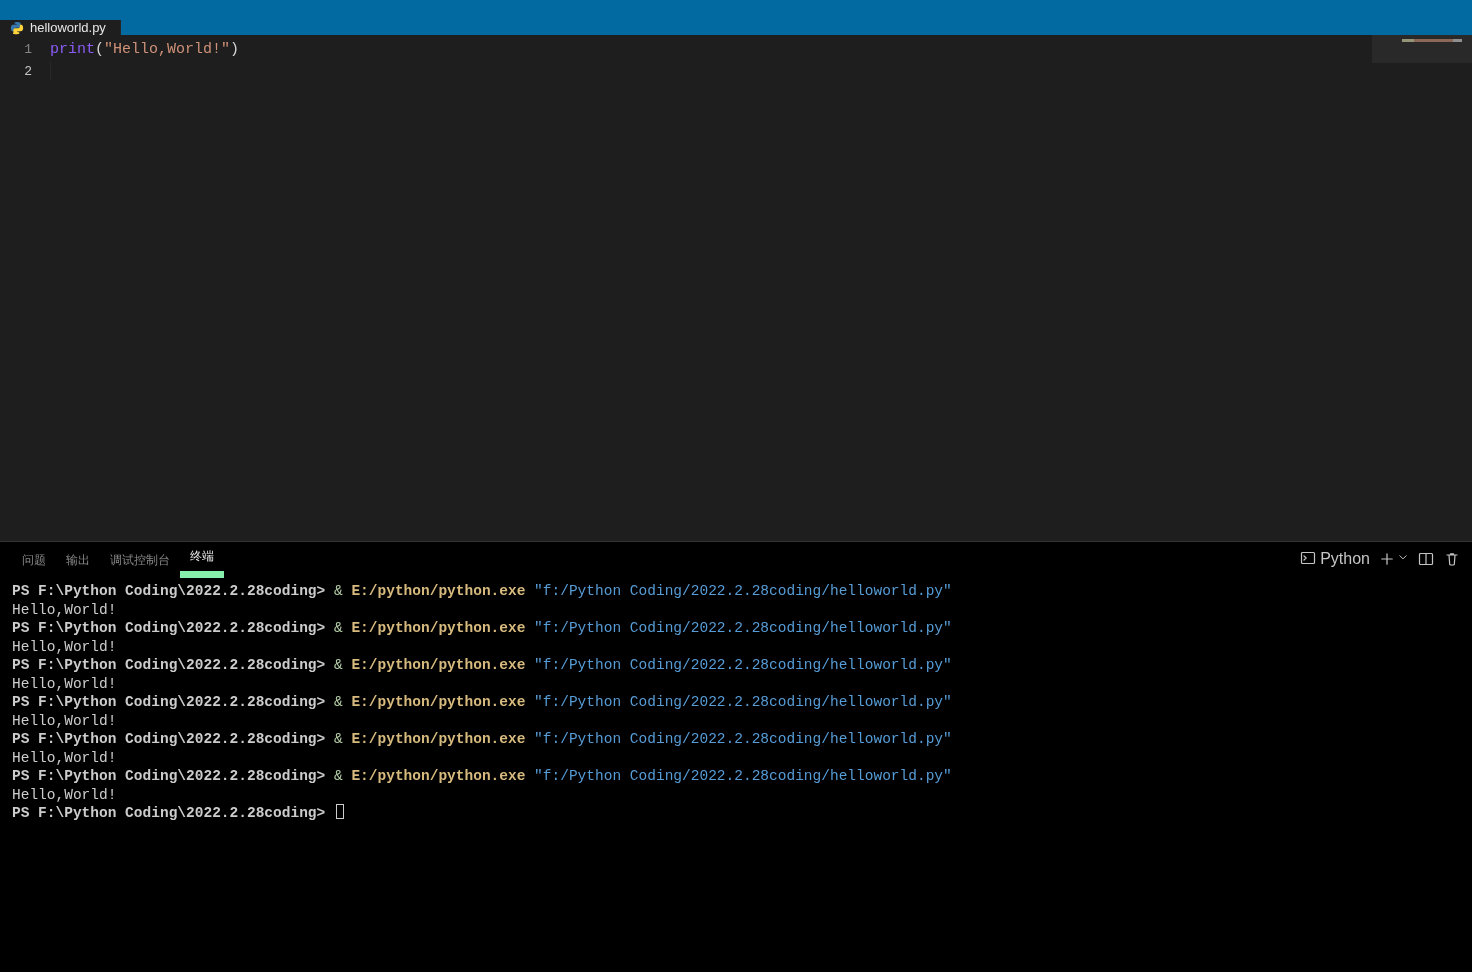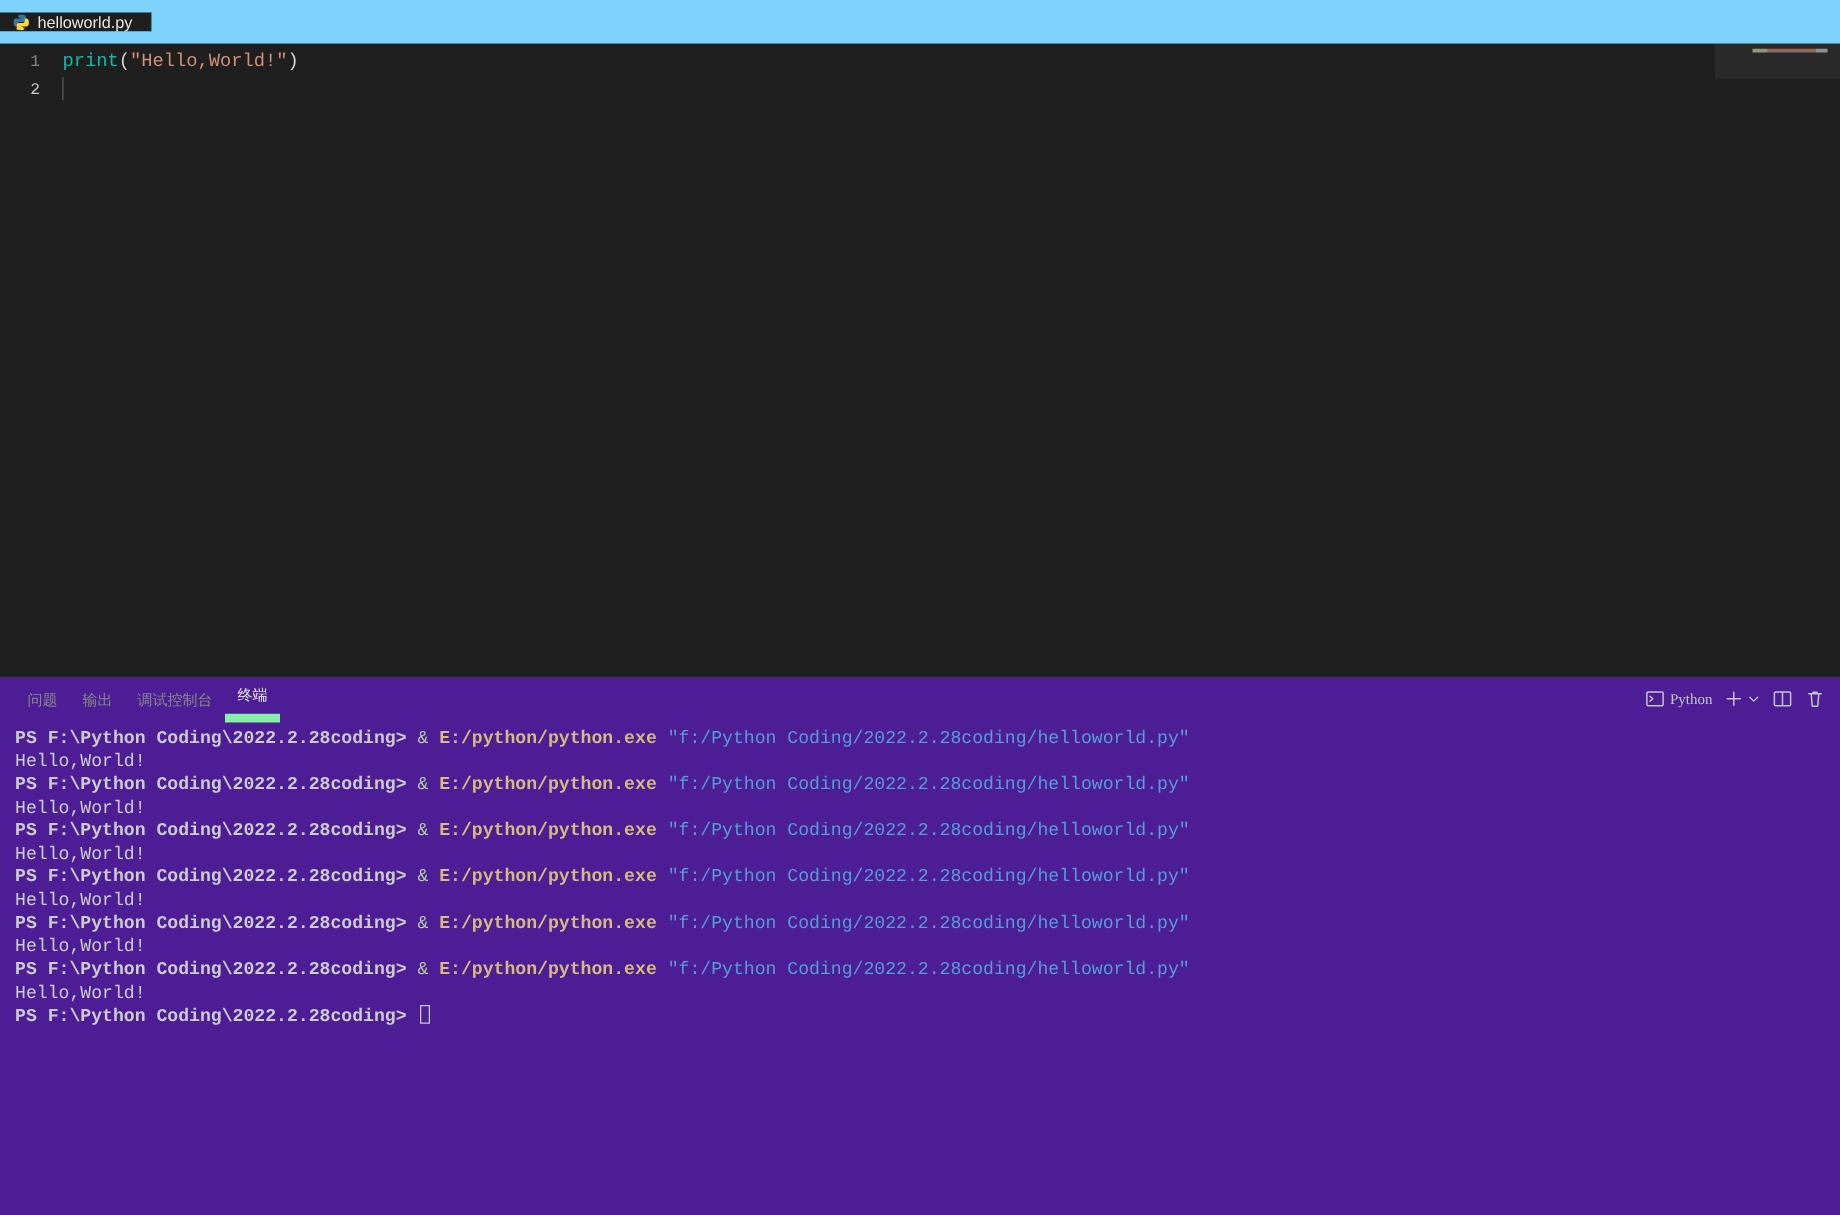--- a/index.html
+++ b/index.html
@@ -10,23 +10,23 @@
     font-family: Consolas, 'Courier New', monospace;
     font-size: 14px;
     color: #cccccc;
     overflow: hidden;
     display: flex;
     flex-direction: column;
   }
   
   .tabbar {
     height: 35px;
-    background: #7dd3fc;
-    display: flex;
-    align-items: center;
+    background: #0369a1;
+    display: flex;
+    align-items: flex-end;
   }
   .tab {
     background: #1e1e1e;
     padding: 0 14px 0 10px;
     display: flex;
     align-items: center;
     gap: 6px;
     border-right: 1px solid #252526;
     font-family: 'Segoe UI', Arial, sans-serif;
     font-size: 13px;
@@ -54,21 +54,21 @@
     user-select: none;
   }
   .gutter .current { color: #c6c6c6; }
   .code {
     flex: 1;
     padding-top: 4px;
     font-size: 15px;
     line-height: 22px;
     white-space: pre;
   }
-  .tok-fn   { color: #14b8a6; }
+  .tok-fn   { color: #8b5cf6; }
   .tok-punc { color: #d4d4d4; }
   .tok-str  { color: #ce9178; }
   .line2 {
     display: inline-block;
     box-shadow: inset 0 0 0 1px #282828;
     width: 1px; height: 18px; vertical-align: middle;
     background:#aeafad;
   }
   .minimap {
     width: 100px;
@@ -84,21 +84,21 @@
   .minimap .mm-viewport {
     position: absolute;
     top: 0; right: 0;
     width: 100px; height: 28px;
     background: rgba(255,255,255,0.05);
   }
 
   
   .panel {
     height: 431px;
-    background: #4c1d95;
+    background: #000000;
     border-top: 1px solid #333338;
     display: flex;
     flex-direction: column;
   }
   .panel-tabs {
     height: 34px;
     display: flex;
     align-items: center;
     padding: 0 12px;
     font-family: 'Segoe UI', 'Microsoft YaHei', Arial, sans-serif;
@@ -116,24 +116,22 @@
   }
   .panel-actions {
     margin-left: auto;
     display: flex;
     align-items: center;
     gap: 10px;
     color: #c5c5c5;
   }
   .panel-actions .act {
     display: flex;
-    align-items: center;
     gap: 4px;
-    font-size: 12px;
-    font-family: Liberation Serif, serif;
+    font-size: 16px;
   }
   .panel-actions svg { display:block; }
 
   .terminal {
     flex: 1;
     padding: 6px 12px 10px 12px;
     font-family: Consolas, 'Courier New', monospace;
     font-size: 14.5px;
     line-height: 18.5px;
     white-space: pre;

